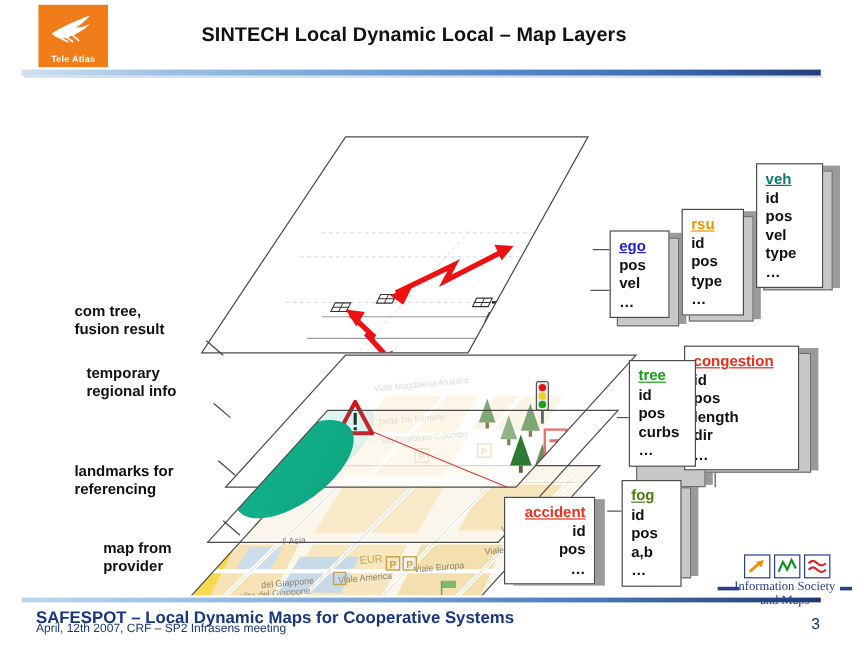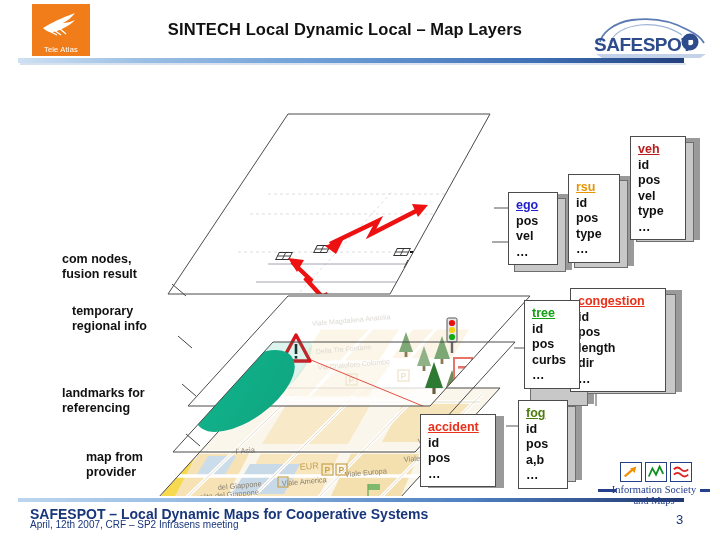--- a/index.html
+++ b/index.html
@@ -3,21 +3,21 @@
 <meta charset="utf-8">
 <style>
   html,body{margin:0;padding:0;}
   body{width:720px;height:540px;background:#fff;font-family:"Liberation Sans",sans-serif;overflow:hidden;position:relative;}
   .slide{position:absolute;inset:0;width:720px;height:540px;}
 
   
   .tele-logo{position:absolute;left:32px;top:4px;width:58px;height:52px;background:#F07D1A;
     display:flex;flex-direction:column;align-items:center;justify-content:flex-end;padding-bottom:3px;box-sizing:border-box;}
   .tele-logo .bird{position:absolute;top:5px;left:9px;width:40px;height:30px;}
-  .tele-logo .tl-text{font-size:7.5px;font-weight:normal;color:#fff;letter-spacing:.2px;line-height:1;}
+  .tele-logo .tl-text{font-size:7.5px;font-weight:bold;color:#fff;letter-spacing:.2px;line-height:1;}
 
   .slide-title{position:absolute;left:100px;top:20px;width:490px;text-align:center;
     font-size:16.5px;font-weight:bold;color:#111;letter-spacing:.1px;}
 
   .safespot{position:absolute;right:8px;top:12px;width:124px;height:50px;}
   .safespot .ss-text{position:absolute;left:6px;top:22px;font-size:19px;font-weight:bold;
     color:#2E4C8C;letter-spacing:-.5px;font-family:"Liberation Sans",sans-serif;}
 
   .hdr-rule{position:absolute;left:18px;top:58px;width:666px;height:5px;
     background:linear-gradient(90deg,#cfe0f2 0%,#9cc0e4 18%,#6f9fd6 45%,#3f6fb5 78%,#24407c 100%);}
@@ -61,30 +61,20 @@
   <div class="tele-logo">
     <svg class="bird" viewBox="0 0 40 30">
       <path d="M2 19 C10 14 20 9 34 4 C30 9 26 12 22 14 C26 14 30 13 34 11 C28 17 20 21 12 23 C9 24 5 22 2 19 Z" fill="#fff"></path>
       <path d="M8 22 L16 26 M13 21 L20 26 M18 19 L25 25" stroke="#fff" stroke-width="1.3" fill="none"></path>
     </svg>
     <span class="tl-text">Tele Atlas</span>
   </div>
 
   <div class="slide-title">SINTECH Local Dynamic Local – Map Layers</div>
 
-  <div class="safespot">
-    <svg viewBox="0 0 124 50" style="position:absolute;left:0;top:0;width:124px;height:50px">
-      <path d="M12 30 C14 22 24 11 44 8 C66 5 86 10 100 18 C108 22 114 27 116 31" stroke="#5C7BB5" stroke-width="1.8" fill="none"></path>
-      <path d="M22 30 C26 22 36 15 52 13 C68 11 84 16 94 23" stroke="#9DB4D8" stroke-width="1.2" fill="none"></path>
-      <ellipse cx="102" cy="30" rx="8.5" ry="8.5" fill="#2E4C8C"></ellipse>
-      <ellipse cx="102" cy="30" rx="3.2" ry="3.2" fill="#ffffff"></ellipse>
-      <path d="M8 42 L118 42 L112 46 L14 46 Z" fill="#c3d2e8"></path>
-    </svg>
-    <span class="ss-text">SAFESPOT</span>
-  </div>
 
   <div class="hdr-rule"></div>
   <div class="hdr-rule-shadow"></div>
 
   <div class="stage">
 
     <svg viewBox="0 0 720 430" style="position:absolute;left:0;top:0;width:720px;height:430px">
       <defs>
         <clipPath id="clipMap">
           <polygon points="258,322 500,322 400,432 158,432"></polygon>
@@ -360,40 +350,40 @@
 
       <g stroke="#444" stroke-width="1" fill="none">
         <path d="M172,218 L186,230"></path>
         <path d="M178,270 L192,282"></path>
         <path d="M182,318 L196,330"></path>
         <path d="M186,368 L200,380"></path>
       </g>
     </svg>
 
     <div class="sidelabel" style="left:62px;top:186px;">
-      <span>com nodes,</span><br>
+      <span>com tree,</span><br>
       <span>fusion result</span>
     </div>
     <div class="sidelabel" style="left:72px;top:238px;">
       <span>temporary</span><br>
       <span>regional info</span>
     </div>
     <div class="sidelabel" style="left:86px;top:384px;">
       <span>map from</span><br>
       <span>provider</span>
     </div>
     <div class="sidelabel" style="left:62px;top:320px;">
       <span>landmarks for</span><br>
       <span>referencing</span>
     </div>
 
     <div class="ashadow" style="left:640px;top:72px;width:60px;height:102px;"></div>
     <div class="ashadow2" style="left:636px;top:76px;width:58px;height:100px;"></div>
     <div class="abox" style="left:630px;top:70px;width:56px;">
-      <span class="hd" style="color:#b91c1c">veh</span>
+      <span class="hd" style="color:#0f766e">veh</span>
       <span class="rw">id</span>
       <span class="rw">pos</span>
       <span class="rw">vel</span>
       <span class="rw">type</span>
       <span class="rw">…</span>
     </div>
 
     <div class="ashadow" style="left:578px;top:110px;width:56px;height:90px;"></div>
     <div class="ashadow2" style="left:574px;top:114px;width:54px;height:88px;"></div>
     <div class="abox" style="left:568px;top:108px;width:52px;">
@@ -438,21 +428,21 @@
     <div class="ashadow2" style="left:524px;top:340px;width:52px;height:76px;"></div>
     <div class="abox" style="left:518px;top:334px;width:50px;">
       <span class="hd" style="color:#4d7c0f">fog</span>
       <span class="rw">id</span>
       <span class="rw">pos</span>
       <span class="rw">a,b</span>
       <span class="rw">…</span>
     </div>
 
     <div class="ashadow" style="left:428px;top:350px;width:76px;height:72px;"></div>
-    <div class="abox" style="left:420px;top:348px;width:76px;">
+    <div class="abox" style="left:420px;top:348px;width:76px;text-align:right;">
       <span class="hd" style="color:#E8301A">accident</span>
       <span class="rw">id</span>
       <span class="rw">pos</span>
       <span class="rw">…</span>
     </div>
 
     <svg viewBox="0 0 720 430" style="position:absolute;left:0;top:0;width:720px;height:430px;pointer-events:none">
       <g stroke="#555" stroke-width="1" fill="none">
         <path d="M508,142 L494,142"></path>
         <path d="M508,176 L492,176"></path>

